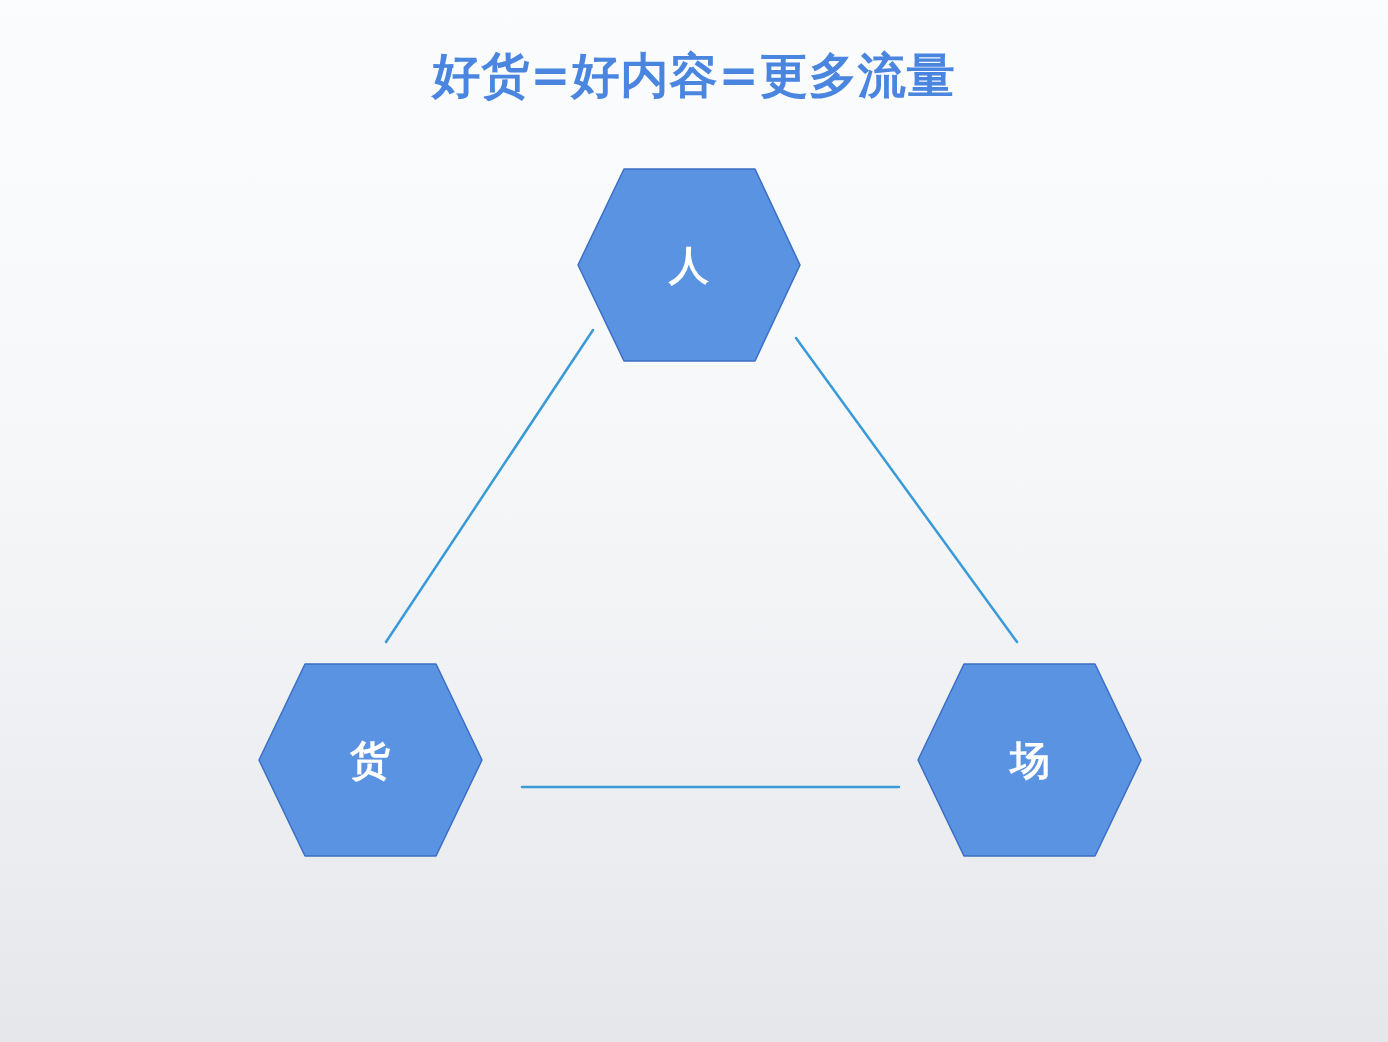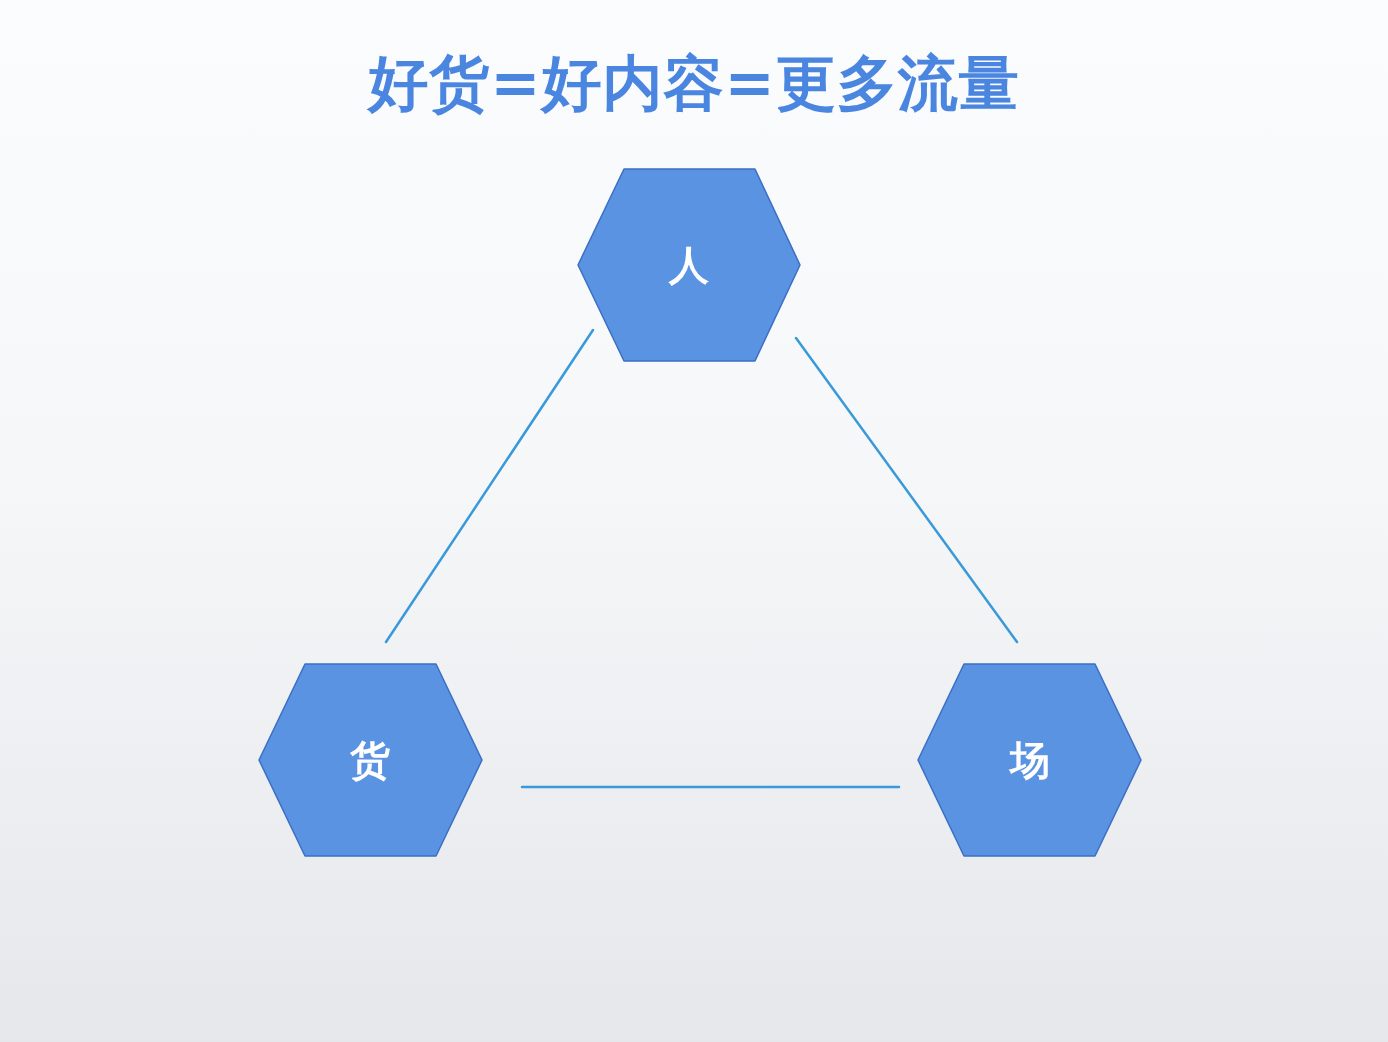--- a/index.html
+++ b/index.html
@@ -4,21 +4,21 @@
   <style>
     html, body { margin: 0; padding: 0; }
     body {
       width: 1388px; height: 1042px; overflow: hidden;
       background: linear-gradient(180deg, #fbfcfe 0%, #f6f7f9 45%, #e6e7ea 100%);
       font-family: "DejaVu Sans", sans-serif;
       position: relative;
     }
     .title {
       position: absolute; left: 0; right: 0; top: 44px;
-      text-align: center; font-size: 60px; font-weight: bold;
+      text-align: center; font-size: 48px; font-weight: bold;
       color: #4a86e0; letter-spacing: 1px;
       font-family: "DejaVu Sans", sans-serif;
     }
     svg.diagram { position: absolute; left: 0; top: 0; }
     .hex-label {
       position: absolute; width: 120px; height: 60px; margin-left: -60px; margin-top: -30px;
       text-align: center; line-height: 60px; color: #ffffff;
       font-size: 40px; font-weight: bold;
       font-family: "DejaVu Sans", sans-serif;
     }

